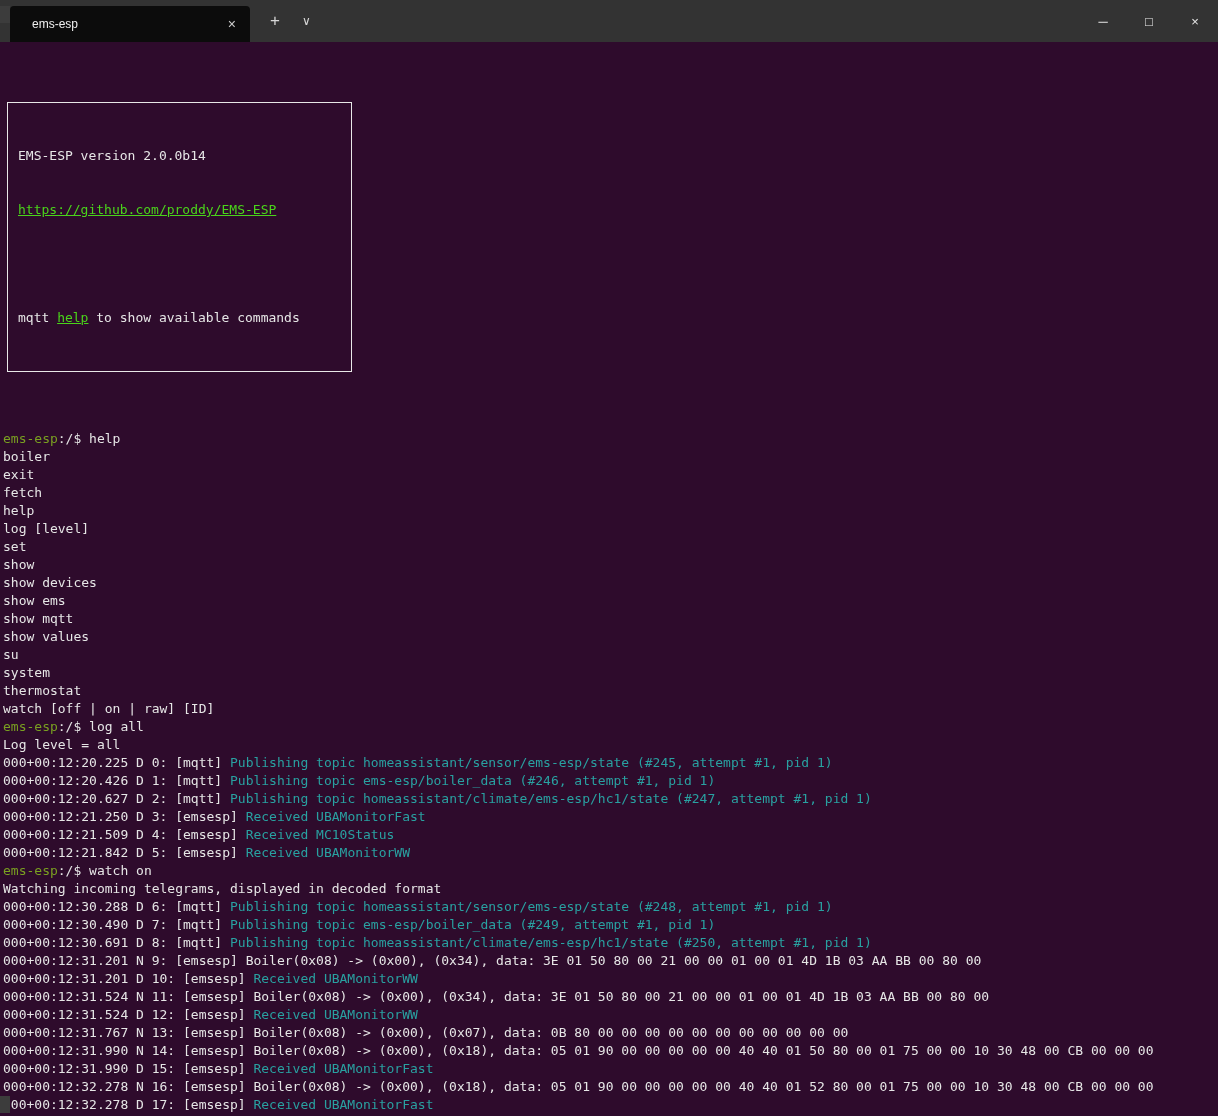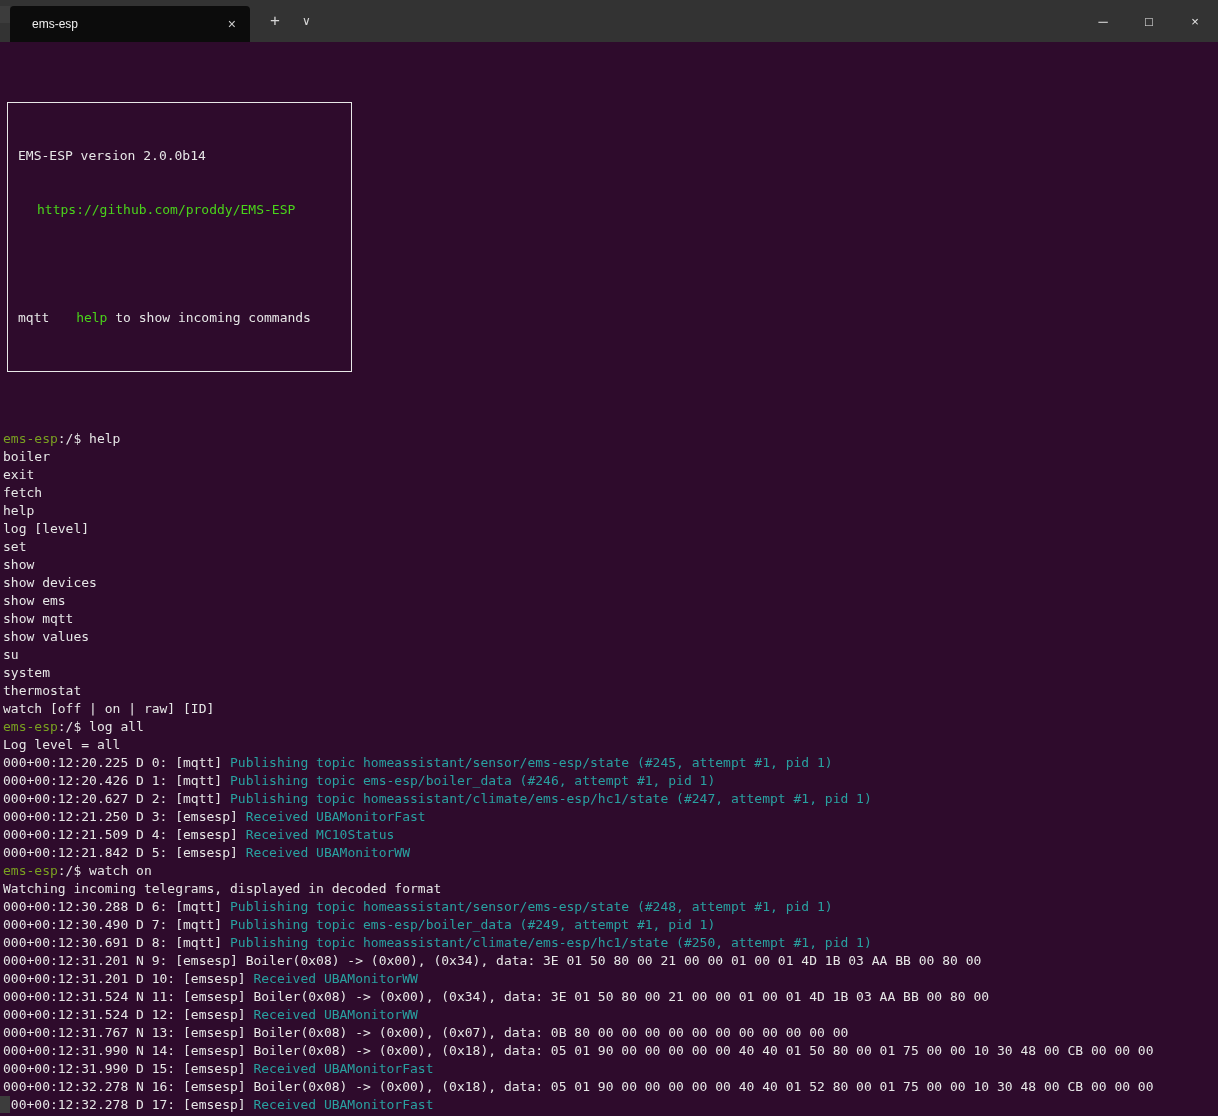--- a/index.html
+++ b/index.html
@@ -27,21 +27,21 @@
 
   
   .terminal { position:absolute; top:42px; left:0; right:0; bottom:0; background:var(--bg);
               color:var(--fg); font:13px/18px "DejaVu Sans Mono", monospace;
               white-space:pre; padding:6px 16px 0 3px; overflow:hidden; }
   .banner { margin:18px 0 0 4px; width:345px; border:1px solid #e8e8e8; padding:8px 10px; }
   .lines { margin-top:22px; }
   .line { height:18px; }
   .green { color:var(--green); }
   .cyan  { color:var(--cyan);text-align:right; }
-  .link  { color:var(--link); cursor:pointer;margin-left:19px; }
+  .link  { color:var(--link); text-decoration:underline; cursor:pointer; }
 
   
   .scrollbtn { position:absolute; left:0; width:10px; height:17px; background:#3c3c3c; z-index:3; }
   .scrollbtn.up { top:6px; }
   .scrollbtn.down { bottom:3px; }
 </style>
 </head>
 <body>
 
 <div class="titlebar">
@@ -58,16 +58,16 @@
 </div>
 
 <div class="scrollbtn up"></div>
 <div class="scrollbtn down"></div>
 
 <div class="terminal">
   <div class="banner">
     <div class="line">EMS-ESP version 2.0.0b14</div>
     <div class="line"><span class="link">https://github.com/proddy/EMS-ESP</span></div>
     <div class="line"></div>
-    <div class="line"><span>mqtt </span><span class="link">help</span><span> to show incoming commands</span></div>
+    <div class="line"><span>mqtt </span><span class="link">help</span><span> to show available commands</span></div>
   </div>
   <div class="lines" id="terminal-lines"><div class="line"><span class="green">ems-esp</span><span>:/$ help</span></div><div class="line"><span>boiler</span></div><div class="line"><span>exit</span></div><div class="line"><span>fetch</span></div><div class="line"><span>help</span></div><div class="line"><span>log [level]</span></div><div class="line"><span>set</span></div><div class="line"><span>show</span></div><div class="line"><span>show devices</span></div><div class="line"><span>show ems</span></div><div class="line"><span>show mqtt</span></div><div class="line"><span>show values</span></div><div class="line"><span>su</span></div><div class="line"><span>system</span></div><div class="line"><span>thermostat</span></div><div class="line"><span>watch [off | on | raw] [ID]</span></div><div class="line"><span class="green">ems-esp</span><span>:/$ log all</span></div><div class="line"><span>Log level = all</span></div><div class="line"><span>000+00:12:20.225 D 0: [mqtt] </span><span class="cyan">Publishing topic homeassistant/sensor/ems-esp/state (#245, attempt #1, pid 1)</span></div><div class="line"><span>000+00:12:20.426 D 1: [mqtt] </span><span class="cyan">Publishing topic ems-esp/boiler_data (#246, attempt #1, pid 1)</span></div><div class="line"><span>000+00:12:20.627 D 2: [mqtt] </span><span class="cyan">Publishing topic homeassistant/climate/ems-esp/hc1/state (#247, attempt #1, pid 1)</span></div><div class="line"><span>000+00:12:21.250 D 3: [emsesp] </span><span class="cyan">Received UBAMonitorFast</span></div><div class="line"><span>000+00:12:21.509 D 4: [emsesp] </span><span class="cyan">Received MC10Status</span></div><div class="line"><span>000+00:12:21.842 D 5: [emsesp] </span><span class="cyan">Received UBAMonitorWW</span></div><div class="line"><span class="green">ems-esp</span><span>:/$ watch on</span></div><div class="line"><span>Watching incoming telegrams, displayed in decoded format</span></div><div class="line"><span>000+00:12:30.288 D 6: [mqtt] </span><span class="cyan">Publishing topic homeassistant/sensor/ems-esp/state (#248, attempt #1, pid 1)</span></div><div class="line"><span>000+00:12:30.490 D 7: [mqtt] </span><span class="cyan">Publishing topic ems-esp/boiler_data (#249, attempt #1, pid 1)</span></div><div class="line"><span>000+00:12:30.691 D 8: [mqtt] </span><span class="cyan">Publishing topic homeassistant/climate/ems-esp/hc1/state (#250, attempt #1, pid 1)</span></div><div class="line"><span>000+00:12:31.201 N 9: [emsesp] Boiler(0x08) -&gt; (0x00), (0x34), data: 3E 01 50 80 00 21 00 00 01 00 01 4D 1B 03 AA BB 00 80 00</span></div><div class="line"><span>000+00:12:31.201 D 10: [emsesp] </span><span class="cyan">Received UBAMonitorWW</span></div><div class="line"><span>000+00:12:31.524 N 11: [emsesp] Boiler(0x08) -&gt; (0x00), (0x34), data: 3E 01 50 80 00 21 00 00 01 00 01 4D 1B 03 AA BB 00 80 00</span></div><div class="line"><span>000+00:12:31.524 D 12: [emsesp] </span><span class="cyan">Received UBAMonitorWW</span></div><div class="line"><span>000+00:12:31.767 N 13: [emsesp] Boiler(0x08) -&gt; (0x00), (0x07), data: 0B 80 00 00 00 00 00 00 00 00 00 00 00</span></div><div class="line"><span>000+00:12:31.990 N 14: [emsesp] Boiler(0x08) -&gt; (0x00), (0x18), data: 05 01 90 00 00 00 00 00 40 40 01 50 80 00 01 75 00 00 10 30 48 00 CB 00 00 00</span></div><div class="line"><span>000+00:12:31.990 D 15: [emsesp] </span><span class="cyan">Received UBAMonitorFast</span></div><div class="line"><span>000+00:12:32.278 N 16: [emsesp] Boiler(0x08) -&gt; (0x00), (0x18), data: 05 01 90 00 00 00 00 00 40 40 01 52 80 00 01 75 00 00 10 30 48 00 CB 00 00 00</span></div><div class="line"><span>000+00:12:32.278 D 17: [emsesp] </span><span class="cyan">Received UBAMonitorFast</span></div><div class="line"><span>000+00:12:32.604 N 18: [emsesp] Boiler(0x08) -&gt; (0x00), (0x19), data: 80 00 01 A4 80 00 00 00 00 00 00 04 19 BE 06 95 73 00 00 00 05 48 58 00 6F 03 80 F9</span></div></div>
 </div>
 
 </body></html>

